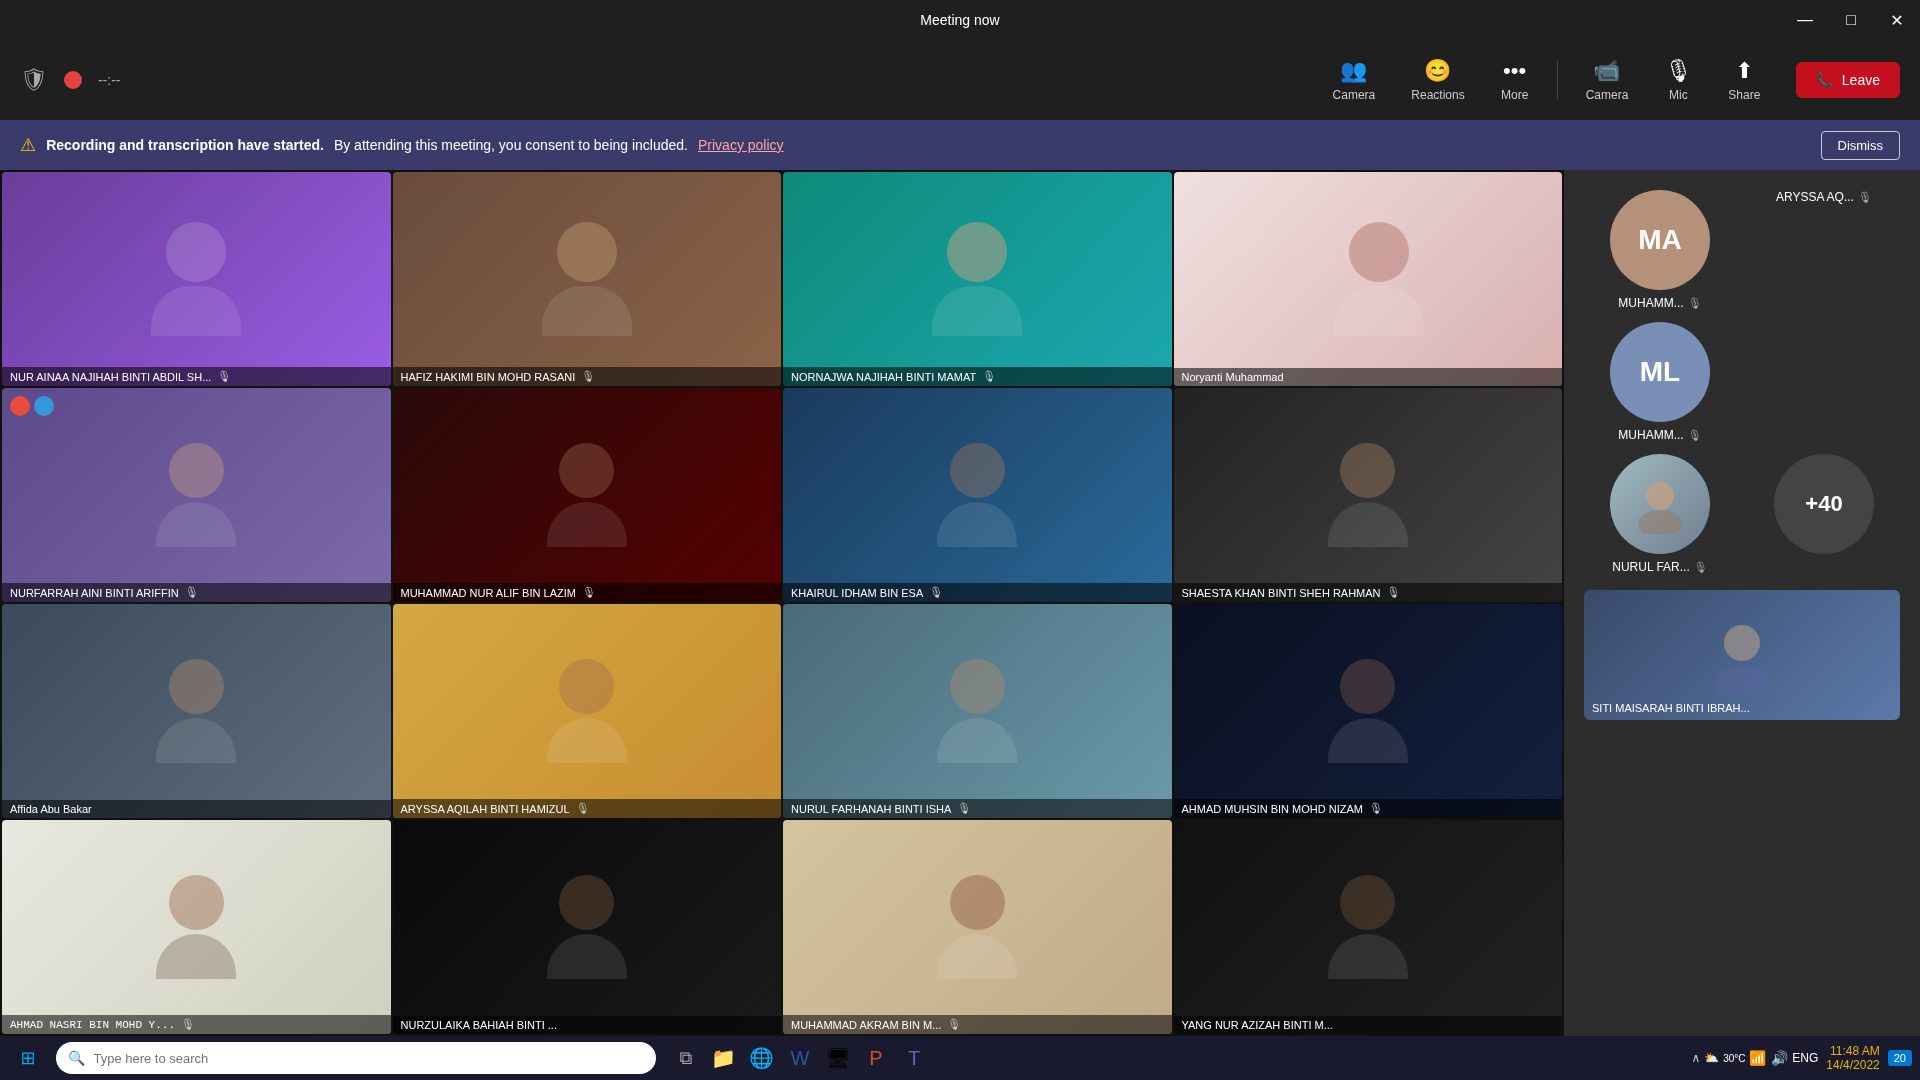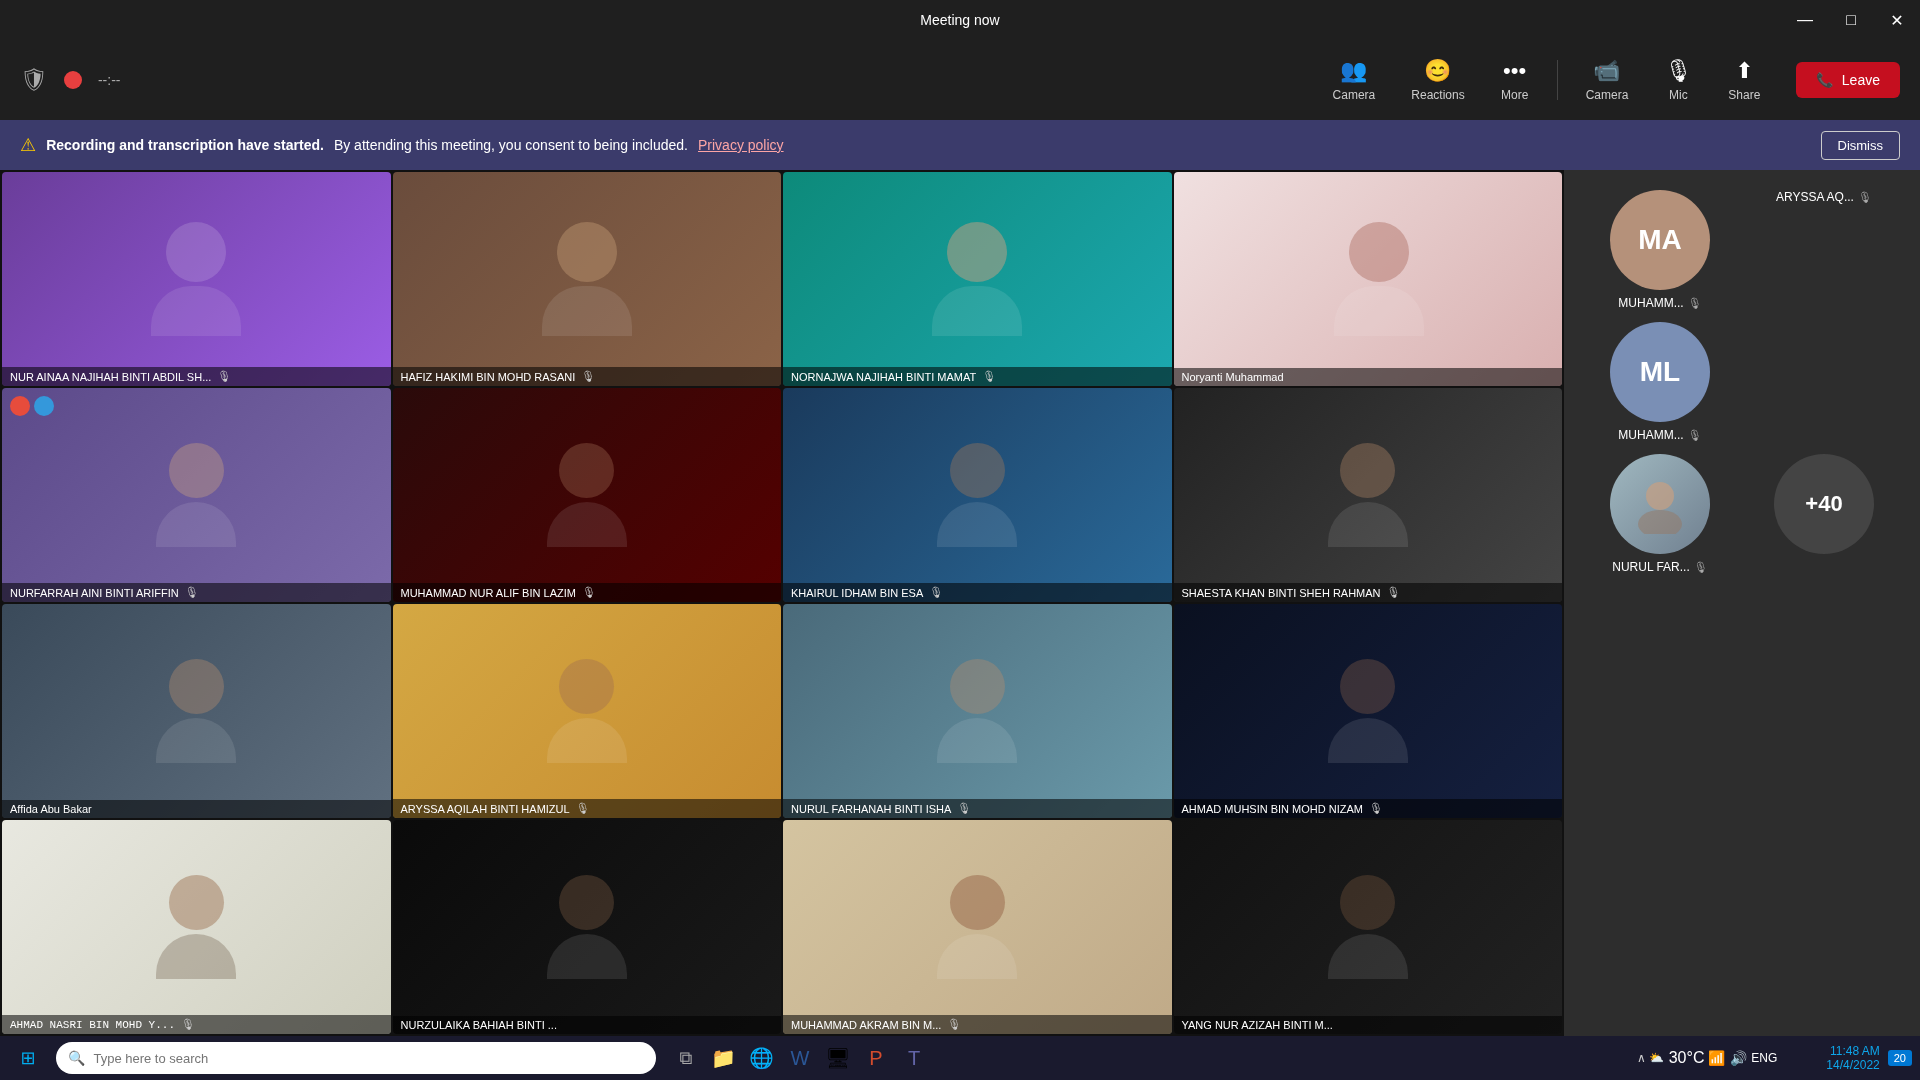--- a/index.html
+++ b/index.html
@@ -162,21 +162,21 @@
     .taskbar-icons { display: flex; align-items: center; gap: 2px; margin-left: 4px; }
     .taskbar-icon-btn {
       width: 36px; height: 36px; display: flex; align-items: center; justify-content: center;
       cursor: pointer; border-radius: 4px;
     }
     .taskbar-right {
       margin-left: auto; display: flex; align-items: center; gap: 8px; color: #fff;
       font-size: 12px;
     }
     .taskbar-sys-icons { display: flex; align-items: center; gap: 4px; }
-    .taskbar-time { text-align: right; font-size: 12px; color: #0ea5e9; margin-left: 41px; }
+    .taskbar-time { text-align: right; font-size: 12px; color: #eab308; }
 
     .windows-logo { font-size: 18px; color: #00adef; }
     .search-icon-tb { color: #555; font-size: 14px; }
   </style>
 </head>
 <body>
 
 <div id="title-bar">
   <span>Meeting now</span>
   <div class="window-controls">
@@ -495,20 +495,27 @@
         </div>
       </div>
       <div class="participant-card">
         <div class="plus-count-circle">
           <span>+40</span>
         </div>
         <div class="participant-name" style="height:18px;"></div>
       </div>
     </div>
 
+    <div class="sidebar-video" style="background:linear-gradient(135deg,#3a4a6a,#5a7aaa); height: 130px;">
+      <svg width="80" height="80" viewBox="0 0 80 80">
+        <circle cx="40" cy="28" r="18" fill="rgba(200,170,140,0.5)"></circle>
+        <ellipse cx="40" cy="68" rx="28" ry="18" fill="rgba(90,100,160,0.4)"></ellipse>
+      </svg>
+      <div style="position:absolute;bottom:6px;left:8px;color:#fff;font-size:11px;">SITI MAISARAH BINTI IBRAH...</div>
+    </div>
 
   </div>
 
 </div>
 
 <div id="taskbar">
   <div class="taskbar-start">
     <span class="windows-logo">⊞</span>
   </div>
   <div class="taskbar-search">
@@ -521,21 +528,21 @@
     <div class="taskbar-icon-btn" style="font-size:20px;">🌐</div>
     <div class="taskbar-icon-btn" style="font-size:20px;color:#2b5797;">W</div>
     <div class="taskbar-icon-btn" style="font-size:20px;">🖥</div>
     <div class="taskbar-icon-btn" style="font-size:20px;color:#d44c2d;">P</div>
     <div class="taskbar-icon-btn" style="font-size:20px;color:#6264a7;">T</div>
   </div>
   <div class="taskbar-right">
     <div class="taskbar-sys-icons">
       <span style="color:#ccc;font-size:12px;">∧</span>
       <span>⛅</span>
-      <span style="font-size:16px;">30°C</span>
+      <span style="font-size:10px;">30°C</span>
       <span style="font-size:14px;">📶</span>
       <span style="font-size:14px;">🔊</span>
       <span style="font-size:12px;">ENG</span>
     </div>
     <div class="taskbar-time">
       <div>11:48 AM</div>
       <div>14/4/2022</div>
     </div>
     <div style="background:#0078d4;color:#fff;border-radius:3px;padding:2px 6px;font-size:11px;">
       <span>20</span>

